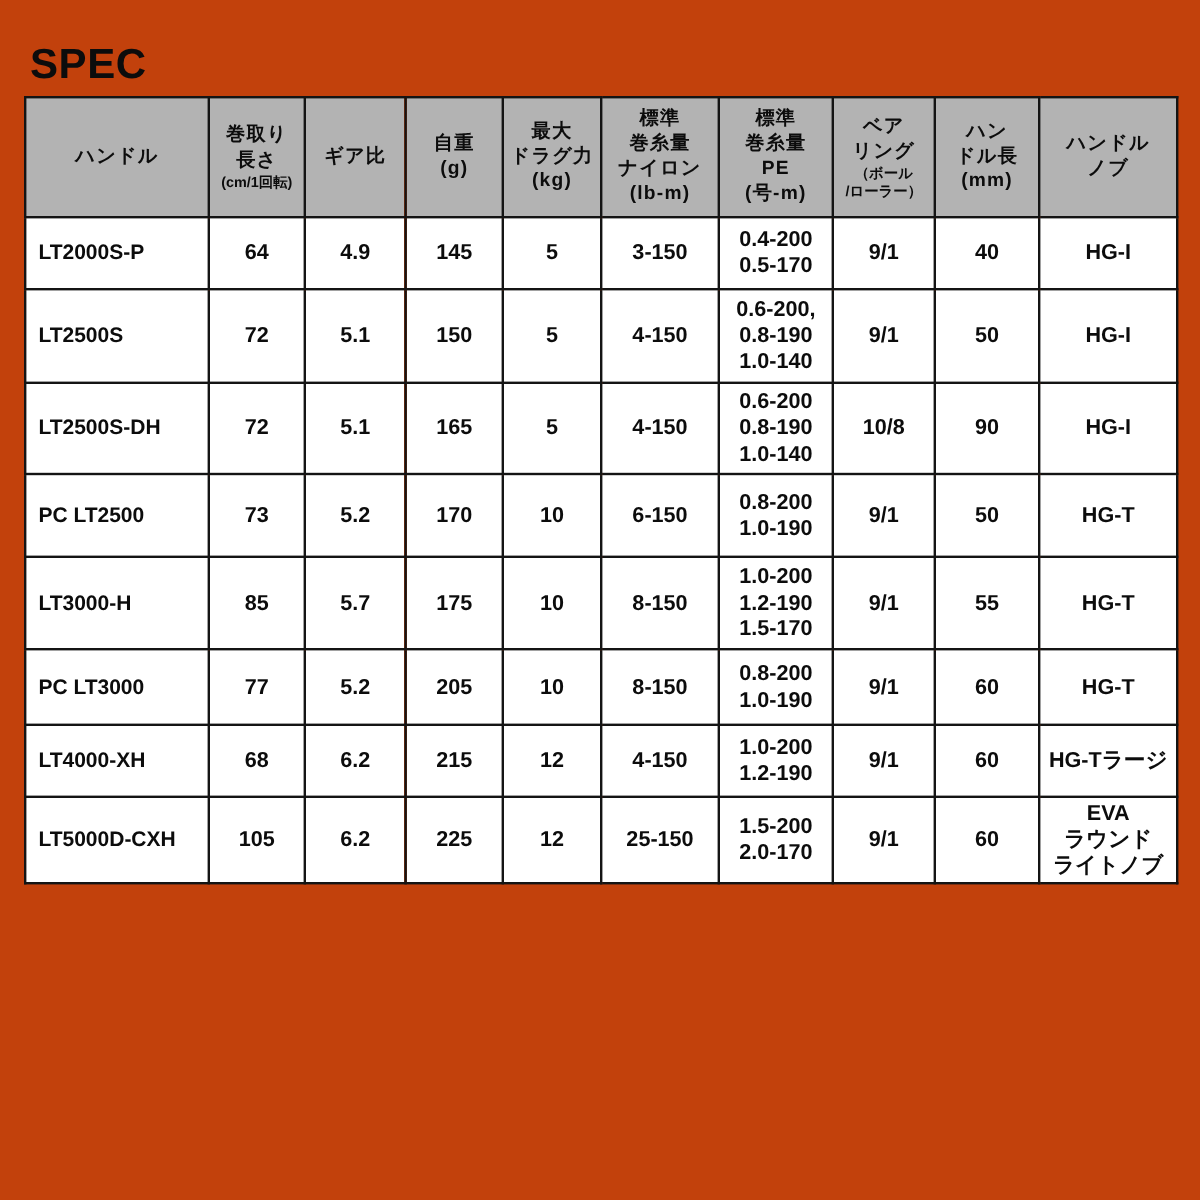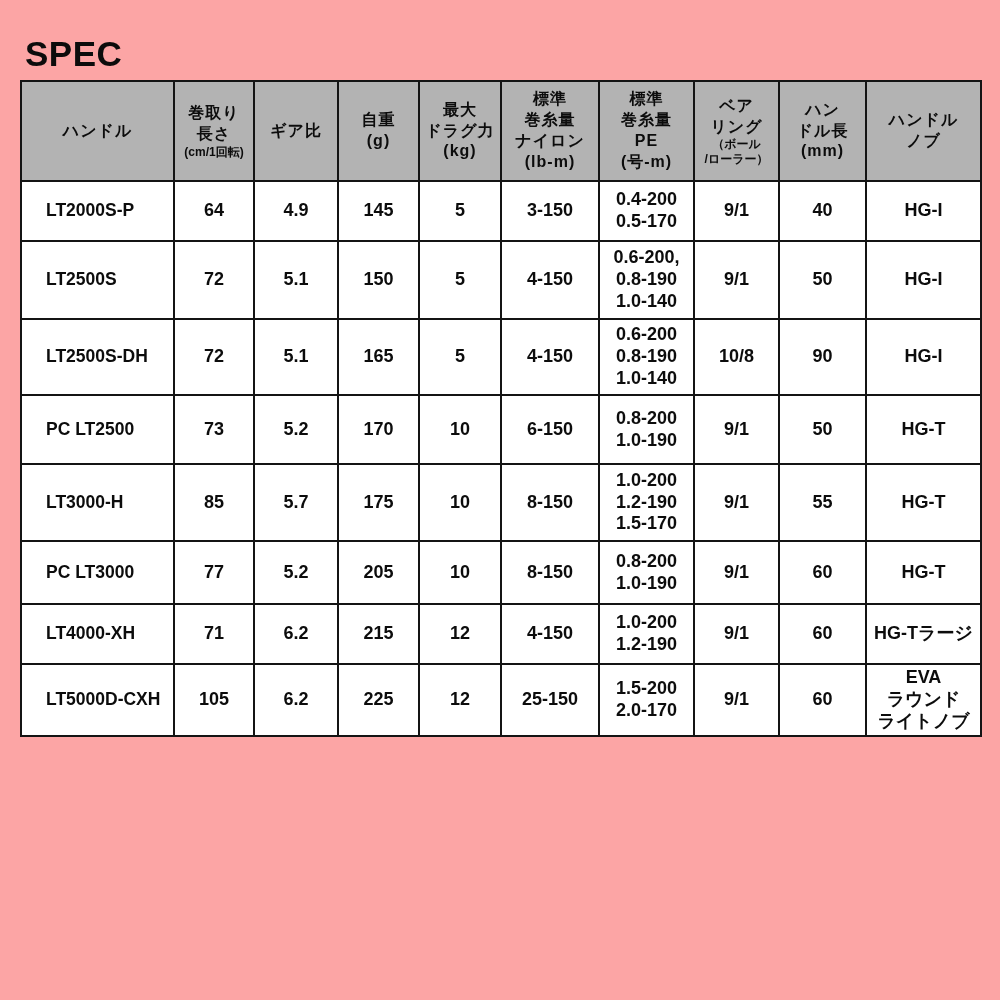--- a/index.html
+++ b/index.html
@@ -8,21 +8,21 @@
     background: #ffffff;
     width: 1000px;
     height: 1000px;
     font-family: "Liberation Sans", sans-serif;
     -webkit-font-smoothing: antialiased;
   }
   .page {
     position: relative;
     width: 1000px;
     height: 1000px;
-    background: #fca5a5;
+    background: #c2410c;
     overflow: hidden;
   }
   .page-title {
     position: absolute;
     left: 25px;
     top: 36px;
     font-size: 35px;
     font-weight: bold;
     color: #0c0c0c;
     letter-spacing: 0.5px;
@@ -53,21 +53,21 @@
     letter-spacing: 1px;
     font-weight: bold;
   }
   table.spec td {
     background: #ffffff;
     font-size: 18px;
     line-height: 1.22;
   }
   table.spec td.cell-item {
     text-align: left;
-    padding-left: 24px;
+    padding-left: 10px;
     font-size: 17.5px;
   }
   .h-sub {
     display: block;
     font-size: 12px;
     line-height: 1.2;
     letter-spacing: 0;
     white-space: pre-line;
   }
 </style>
@@ -196,21 +196,21 @@
         <td>10</td>
         <td>8-150</td>
         <td>0.8-200
 1.0-190</td>
         <td>9/1</td>
         <td>60</td>
         <td>HG-T</td>
       </tr>
       <tr style="height:60px">
         <td class="cell-item">LT4000-XH</td>
-        <td>71</td>
+        <td>68</td>
         <td>6.2</td>
         <td>215</td>
         <td>12</td>
         <td>4-150</td>
         <td>1.0-200
 1.2-190</td>
         <td>9/1</td>
         <td>60</td>
         <td>HG-Tラージ</td>
       </tr>

